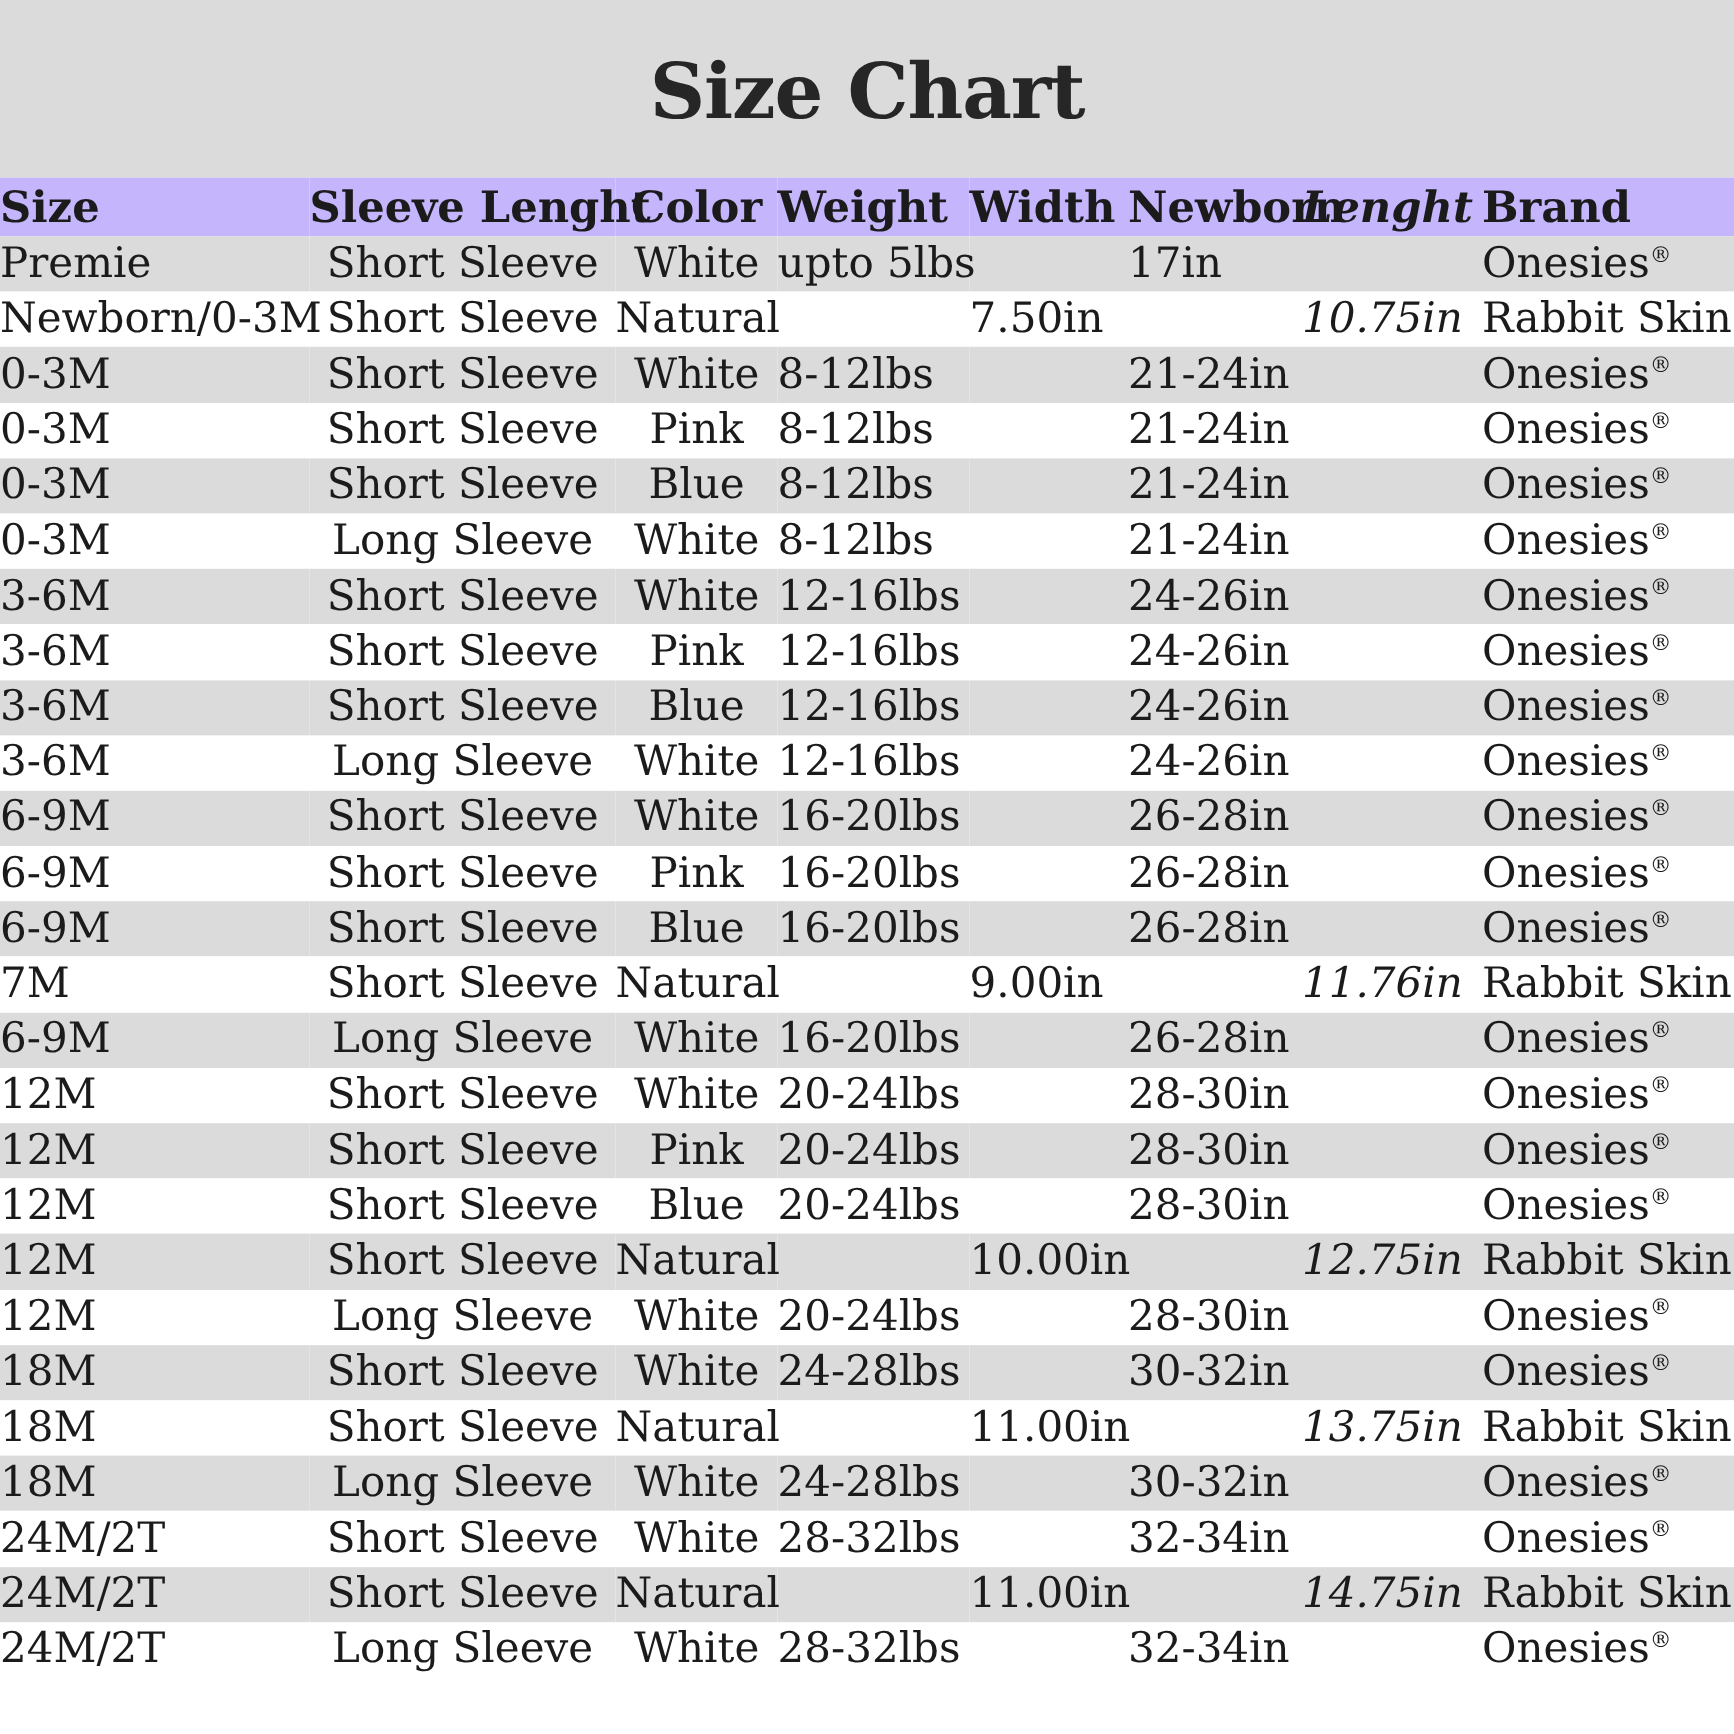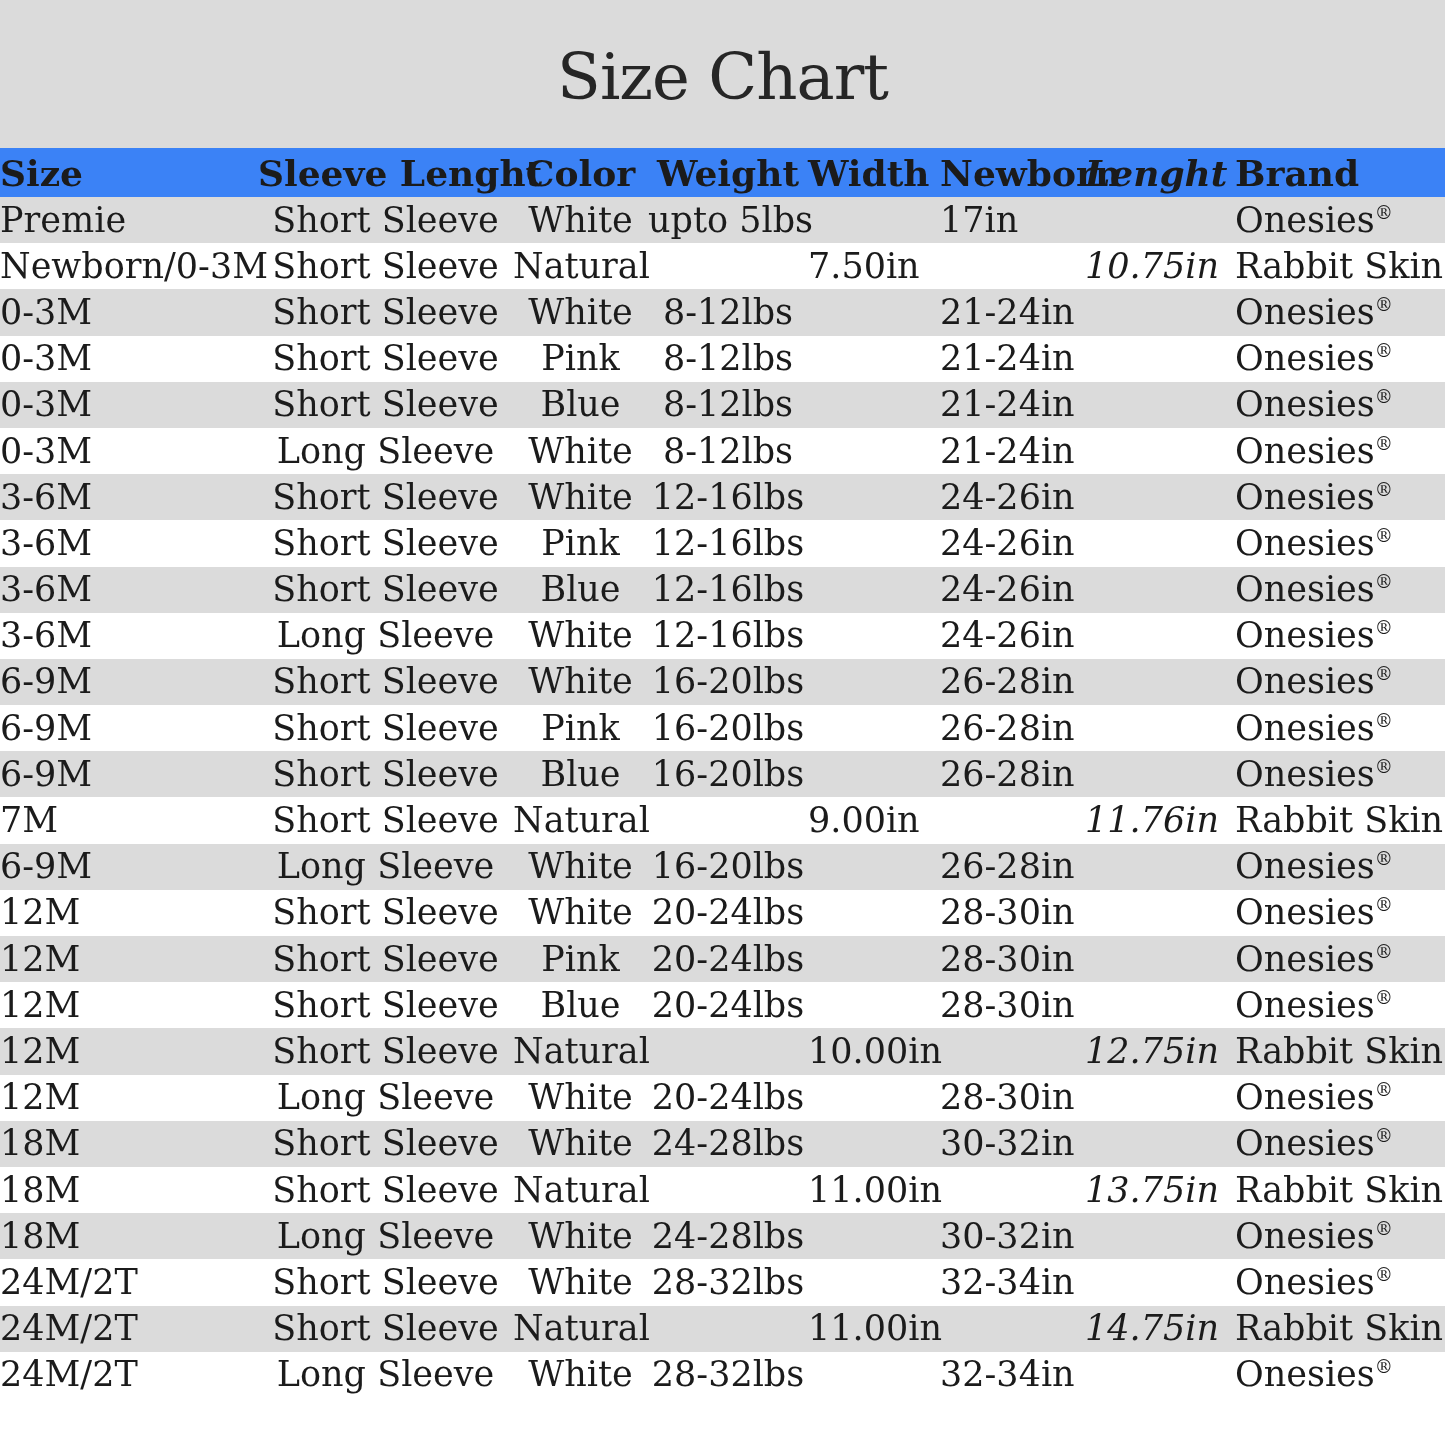--- a/index.html
+++ b/index.html
@@ -21,21 +21,21 @@
     width: 1445px;
     height: 148px;
     background: #dbdbdb;
     display: flex;
     align-items: center;
     justify-content: center;
   }
   .title-band h1 {
     margin: 0;
     font-size: 64px;
-    font-weight: normal;
+    font-weight: bold;
     letter-spacing: -1px;
     color: #262626;
     line-height: 1;
     padding-top: 6px;
   }
   table.size-table {
     border-collapse: collapse;
     table-layout: fixed;
     width: 1445px;
   }
@@ -44,35 +44,35 @@
     overflow: visible;
     vertical-align: middle;
     font-size: 35px;
     padding: 0;
     line-height: 1;
   }
   table.size-table thead th {
     height: 49px;
     font-size: 36px;
     font-weight: bold;
-    background: #3b82f6;
+    background: #c4b5fd;
   }
   table.size-table tbody td {
     height: 46.2px;
     font-weight: normal;
   }
   
   table.size-table tbody tr:nth-child(odd)  { background: #dbdbdb; }
   table.size-table tbody tr:nth-child(even) { background: #ffffff; }
 
   
   .col-size   { text-align: left;   padding-left: 18px; }
   .col-sleeve { text-align: center; }
   .col-color  { text-align: center;   padding-left: 20px; }
-  .col-weight { text-align: center;   padding-left: 12px; }
+  .col-weight { text-align: left;   padding-left: 12px; }
   .col-width  { text-align: left;   padding-left: 10px; }
   .col-height { text-align: left;   padding-left: 7px;  }
   .col-length { text-align: left;   padding-left: 12px; font-style: italic; }
   .col-brand  { text-align: left;   padding-left: 10px; }
 
   sup.reg {
     font-size: 0.52em;
     vertical-align: super;
     line-height: 0;
   }

